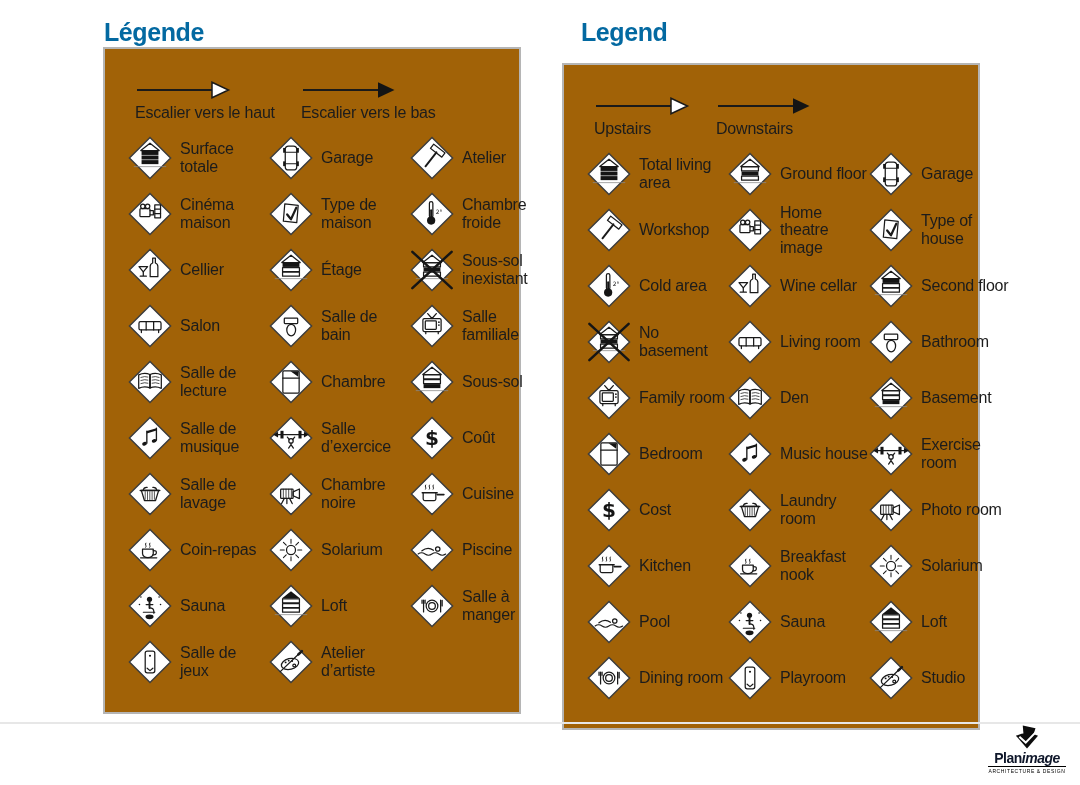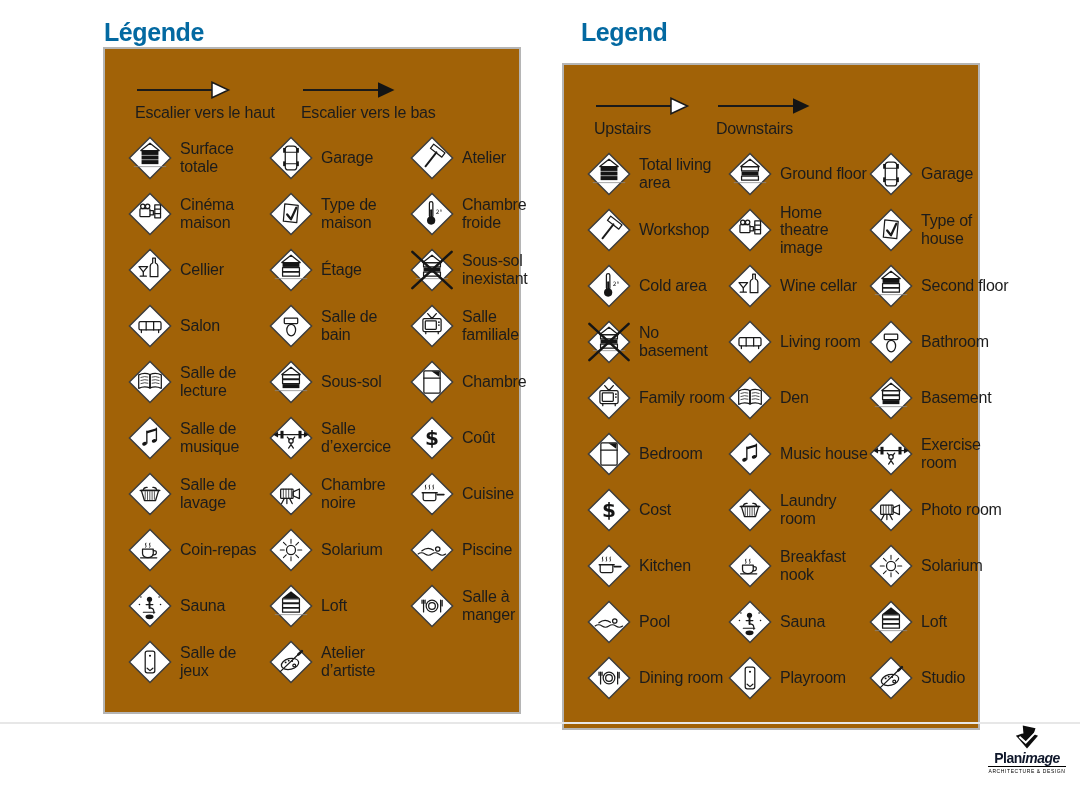--- a/index.html
+++ b/index.html
@@ -257,42 +257,42 @@
             </g>
           </svg>
         </span>
         <span class="label">Salle de lecture</span>
       </div>
       <div class="item">
         <span class="icon">
           <svg viewBox="0 0 48 48" aria-hidden="true">
             <polygon points="24,2.5 45.5,24 24,45.5 2.5,24" fill="#ffffff" stroke="#3c3c3c" stroke-width="1.5"></polygon>
             <g fill="none" stroke="#1a1a1a" stroke-width="1.3" stroke-linecap="round" stroke-linejoin="round">
+              <rect x="15.5" y="12.5" width="17" height="23" rx="1"></rect>
+              <path d="M23.5 12.8 L32 12.8 L31.5 18.5 Z" fill="#151515" stroke="none"></path>
+              <path d="M15.5 20 H32.5"></path>
+            </g>
+          </svg>
+        </span>
+        <span class="label">Chambre</span>
+      </div>
+      <div class="item">
+        <span class="icon">
+          <svg viewBox="0 0 48 48" aria-hidden="true">
+            <polygon points="24,2.5 45.5,24 24,45.5 2.5,24" fill="#ffffff" stroke="#3c3c3c" stroke-width="1.5"></polygon>
+            <g fill="none" stroke="#1a1a1a" stroke-width="1.3" stroke-linecap="round" stroke-linejoin="round">
               <path d="M24 8.6 L33.6 16.2 L14.4 16.2 Z"></path>
               <rect x="15.2" y="16.6" width="17.6" height="4.2" fill="#ffffff"></rect>
               <rect x="15.2" y="21.4" width="17.6" height="4.2" fill="#ffffff"></rect>
               <rect x="15.2" y="26.2" width="17.6" height="4.2" fill="#151515" stroke="none"></rect>
               <path d="M7.5 33 H40.5" stroke="#8a8a8a" stroke-width="0.8"></path>
             </g>
           </svg>
         </span>
         <span class="label">Sous-sol</span>
-      </div>
-      <div class="item">
-        <span class="icon">
-          <svg viewBox="0 0 48 48" aria-hidden="true">
-            <polygon points="24,2.5 45.5,24 24,45.5 2.5,24" fill="#ffffff" stroke="#3c3c3c" stroke-width="1.5"></polygon>
-            <g fill="none" stroke="#1a1a1a" stroke-width="1.3" stroke-linecap="round" stroke-linejoin="round">
-              <rect x="15.5" y="12.5" width="17" height="23" rx="1"></rect>
-              <path d="M23.5 12.8 L32 12.8 L31.5 18.5 Z" fill="#151515" stroke="none"></path>
-              <path d="M15.5 20 H32.5"></path>
-            </g>
-          </svg>
-        </span>
-        <span class="label">Chambre</span>
       </div>
       <div class="item">
         <span class="icon">
           <svg viewBox="0 0 48 48" aria-hidden="true">
             <polygon points="24,2.5 45.5,24 24,45.5 2.5,24" fill="#ffffff" stroke="#3c3c3c" stroke-width="1.5"></polygon>
             <g fill="none" stroke="#1a1a1a" stroke-width="1.3" stroke-linecap="round" stroke-linejoin="round">
               <ellipse cx="18.3" cy="30" rx="2.5" ry="1.9" fill="#151515" stroke="none" transform="rotate(-18 18.3 30)"></ellipse>
               <ellipse cx="28.3" cy="27" rx="2.5" ry="1.9" fill="#151515" stroke="none" transform="rotate(-18 28.3 27)"></ellipse>
               <path d="M20.7 29.4 V16.8 M30.7 26.4 V13.8" stroke-width="1.4"></path>
               <path d="M20.7 16.8 L30.7 13.8 L30.7 16.3 L20.7 19.3 Z" fill="#151515" stroke="none"></path>

